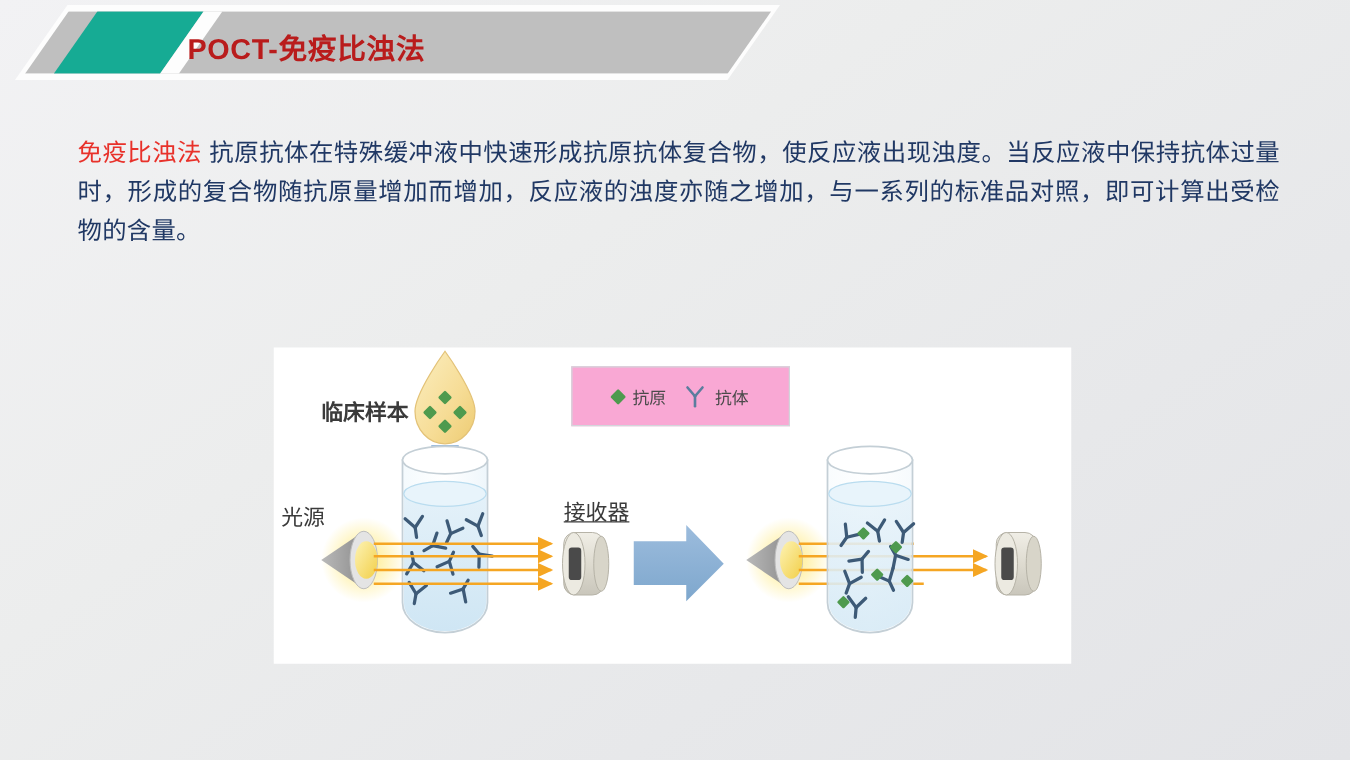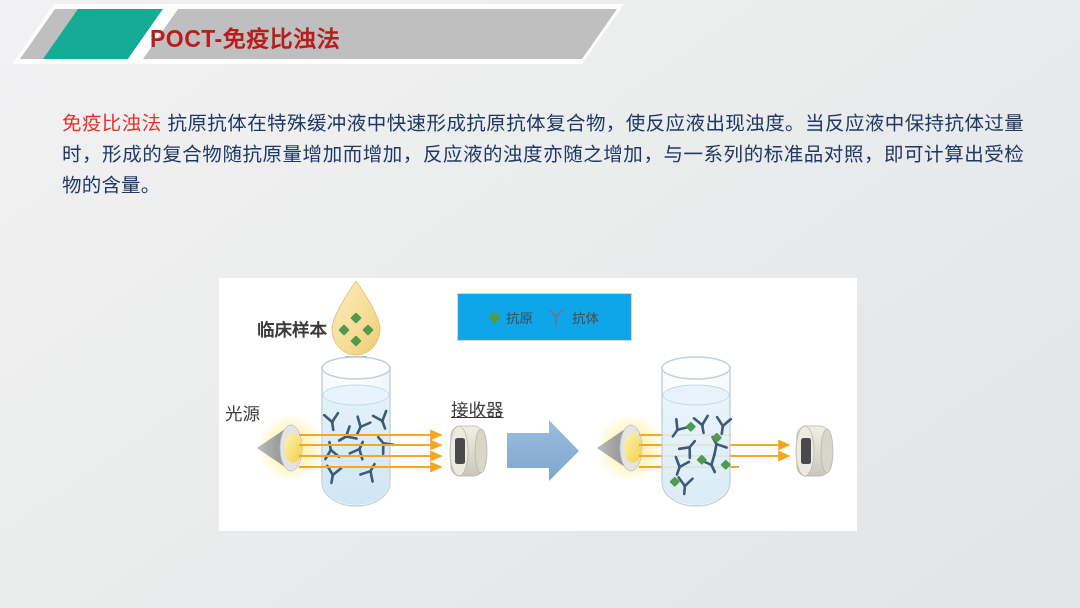--- a/index.html
+++ b/index.html
@@ -101,21 +101,21 @@
   }
 
   
   .legend-box {
     position: absolute;
     left: 238px;
     top: 15px;
     width: 175px;
     height: 48px;
     border: 1px solid #d2d5da;
-    background: #0ea5e9;
+    background: #f9a8d4;
     box-sizing: border-box;
     display: flex;
     align-items: center;
     justify-content: center;
     gap: 14px;
   }
   .legend-entry {
     display: flex;
     align-items: center;
     gap: 7px;

